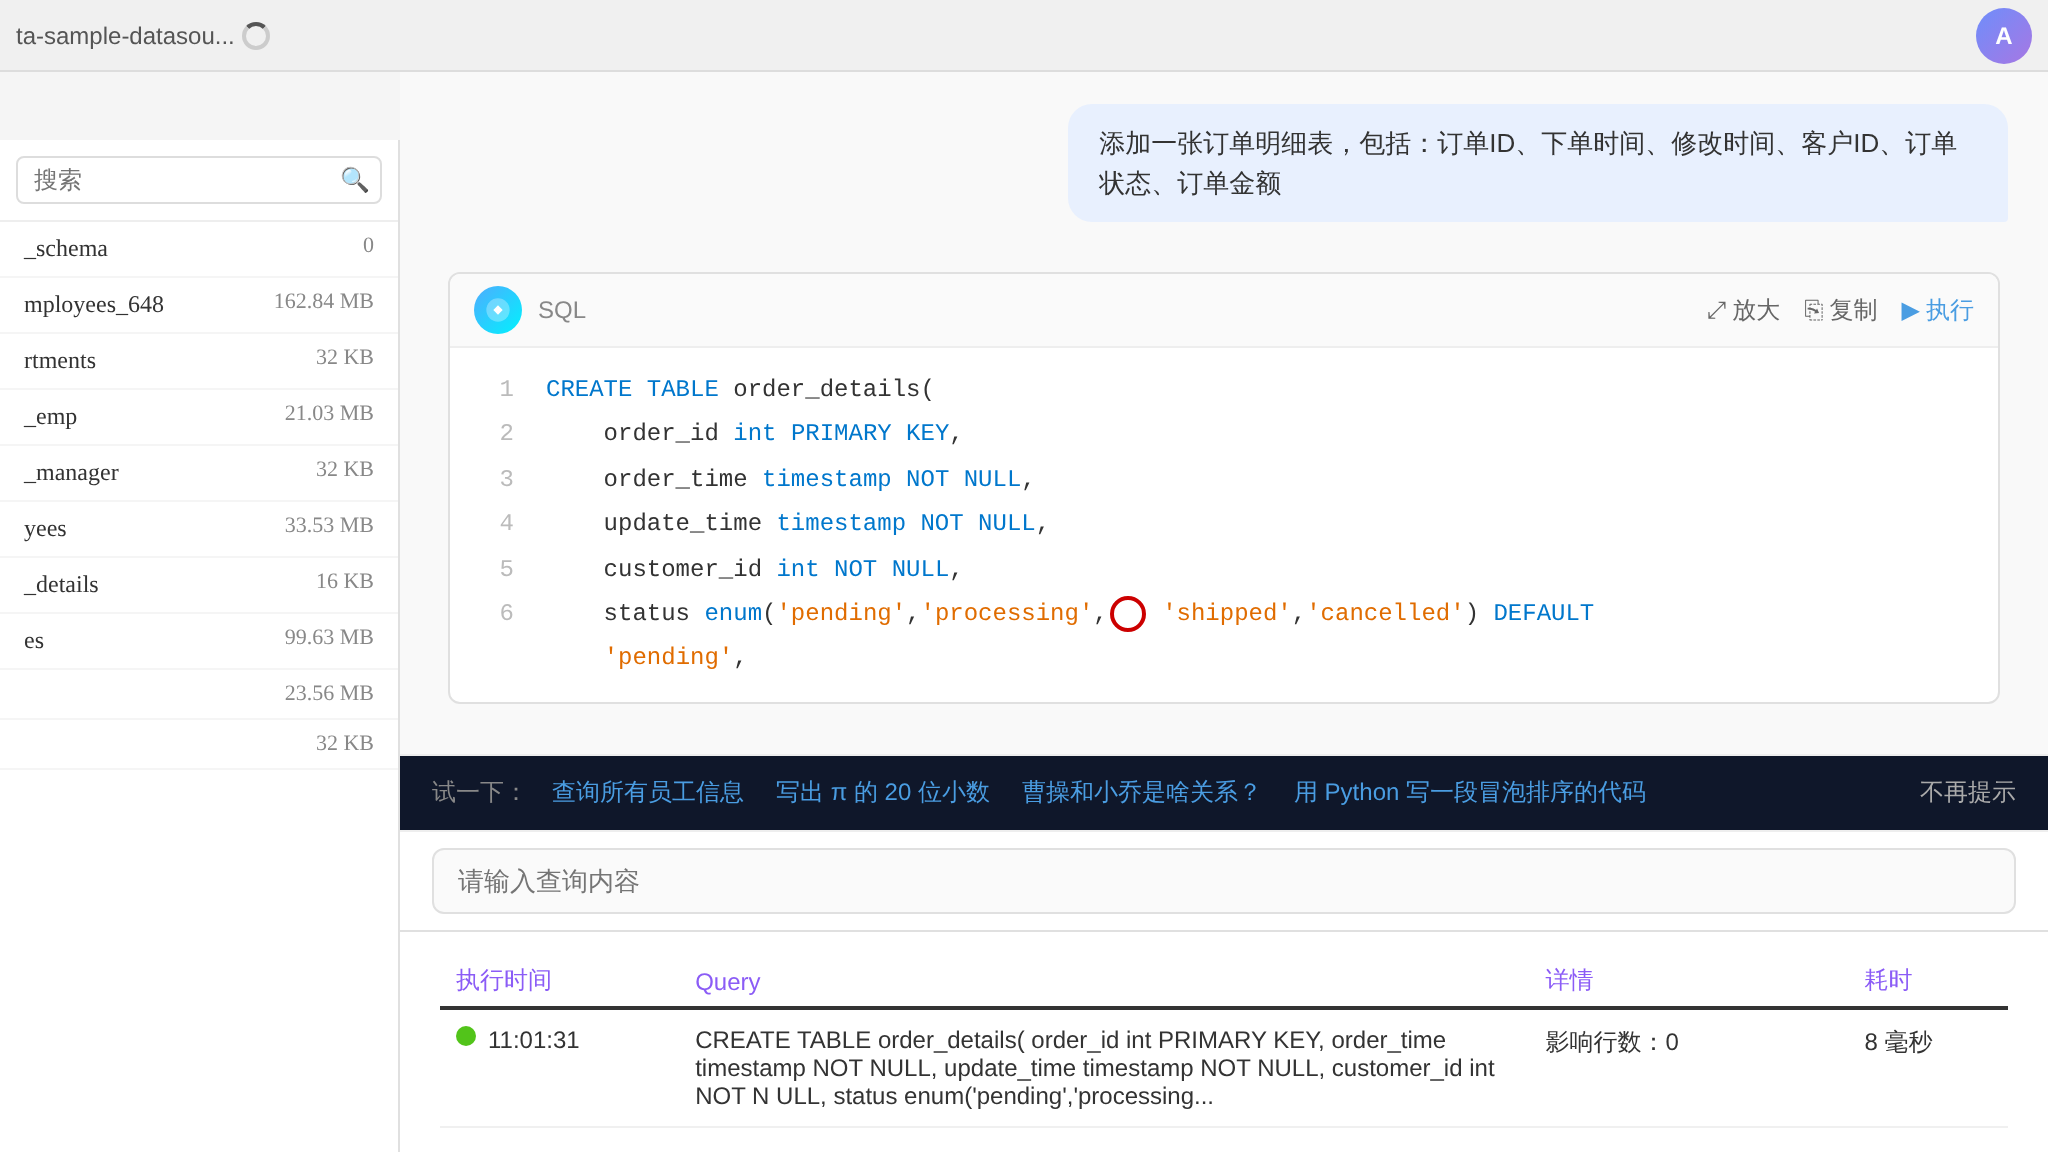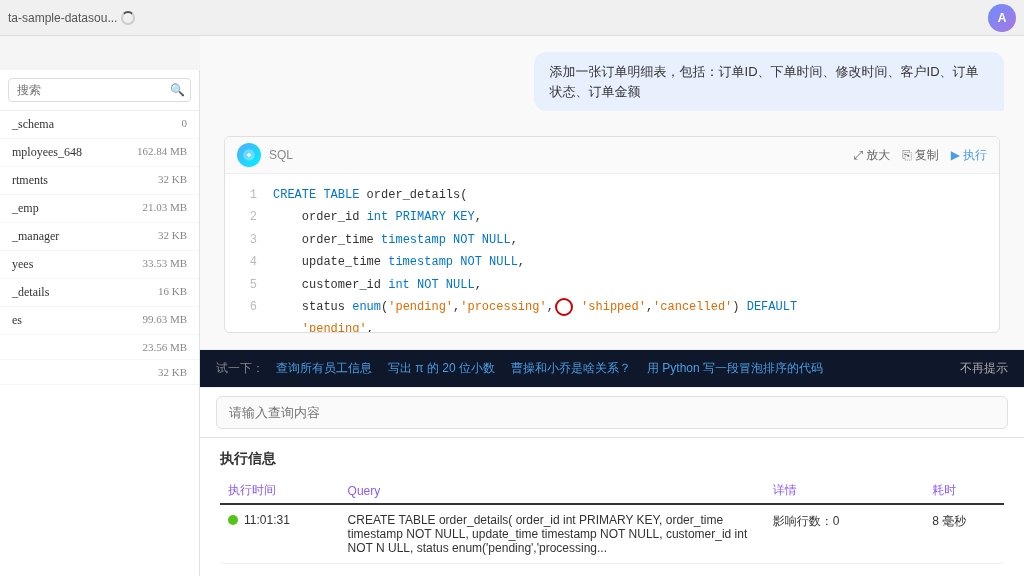--- a/index.html
+++ b/index.html
@@ -73,21 +73,21 @@
     .exec-info { background: #fff; border-top: 1px solid #e0e0e0; padding: 12px 20px; }
     .exec-title { font-size: 14px; font-weight: 600; color: #333; margin-bottom: 10px; }
     .exec-table { width: 100%; border-collapse: collapse; }
     .exec-table th { text-align: left; font-size: 12px; color: #8b5cf6; font-weight: 500; padding: 4px 8px; border-bottom: 2px solid #333; }
     .exec-table td { font-size: 12px; color: #333; padding: 8px 8px; vertical-align: top; border-bottom: 1px solid #f0f0f0; }
     .exec-table .col-time { width: 90px; }
     .exec-table .col-query { width: 320px; }
     .exec-table .col-detail { width: 120px; }
     .exec-table .col-time-cost { width: 60px; }
     .success-dot { display: inline-block; width: 10px; height: 10px; background: #52c41a; border-radius: 50; margin-right: 6px; vertical-align: middle; border-radius: 50%; }
-    .time-cell { display: flex; align-items: center; }
+    .time-cell { display: flex; align-items: flex-start; }
   </style>
 </head>
 <body>
 
 <div class="top-bar">
   <div class="top-bar-left">
     <span>ta-sample-datasou...</span>
     <div class="loading-indicator"></div>
   </div>
   <div class="avatar-btn">A</div>
@@ -219,21 +219,20 @@
       <button class="suggestion-btn">曹操和小乔是啥关系？</button>
       <button class="suggestion-btn">用 Python 写一段冒泡排序的代码</button>
       <span class="suggestion-dismiss">不再提示</span>
     </div>
 
     <div class="query-input-wrap">
       <input class="query-input" type="text" placeholder="请输入查询内容" style="">
     </div>
 
     <div class="exec-info">
-      <div class="exec-title">执行信息</div>
       <table class="exec-table">
         <thead>
           <tr>
             <th class="col-time">执行时间</th>
             <th class="col-query">Query</th>
             <th class="col-detail">详情</th>
             <th class="col-time-cost">耗时</th>
           </tr>
         </thead>
         <tbody>

